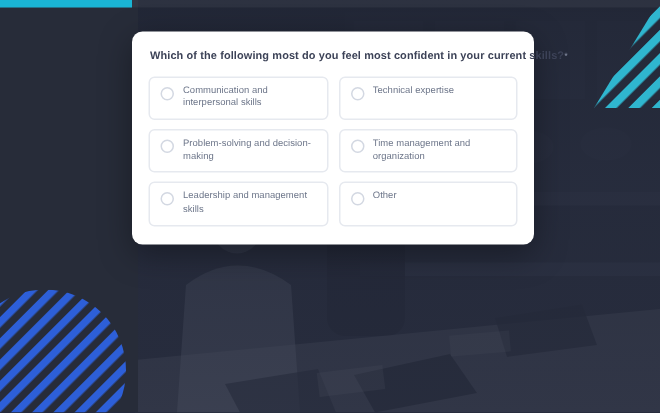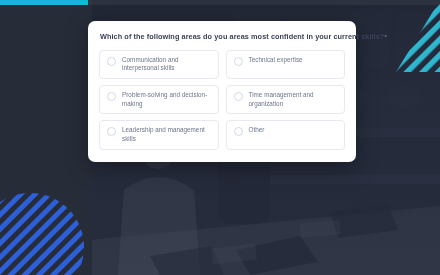--- a/index.html
+++ b/index.html
@@ -224,21 +224,21 @@
       </defs>
       <g clip-path="url(#circclip)">
         <rect x="0" y="0" width="108" height="108" fill="url(#stripeB)"></rect>
       </g>
     </svg>
   </div>
 
   <div class="card">
 
     <div class="question">
-      <span>Which of the following areas do you areas most confident in your current skills?</span><span class="req-mark">*</span>
+      <span>Which of the following most do you feel most confident in your current skills?</span><span class="req-mark">*</span>
     </div>
 
     <div class="options-grid">
 
       <div class="option">
         <span class="radio"></span>
         <span class="option-label">Communication and interpersonal skills</span>
       </div>
 
       <div class="option">

